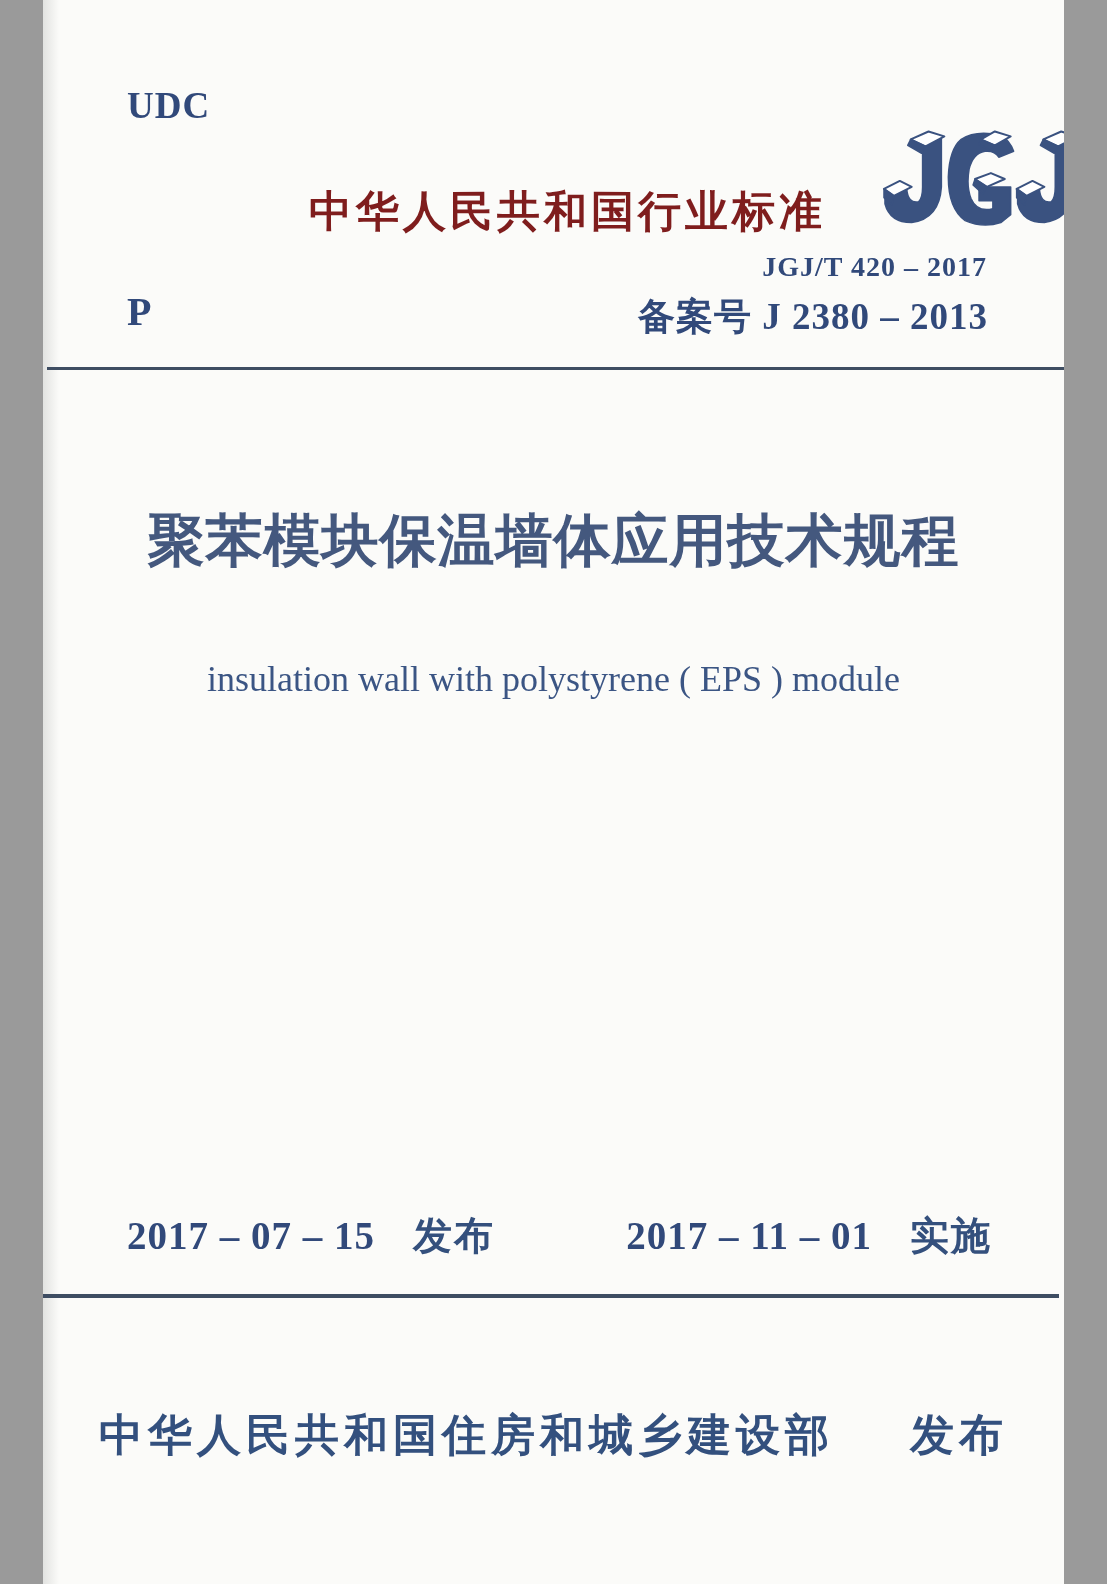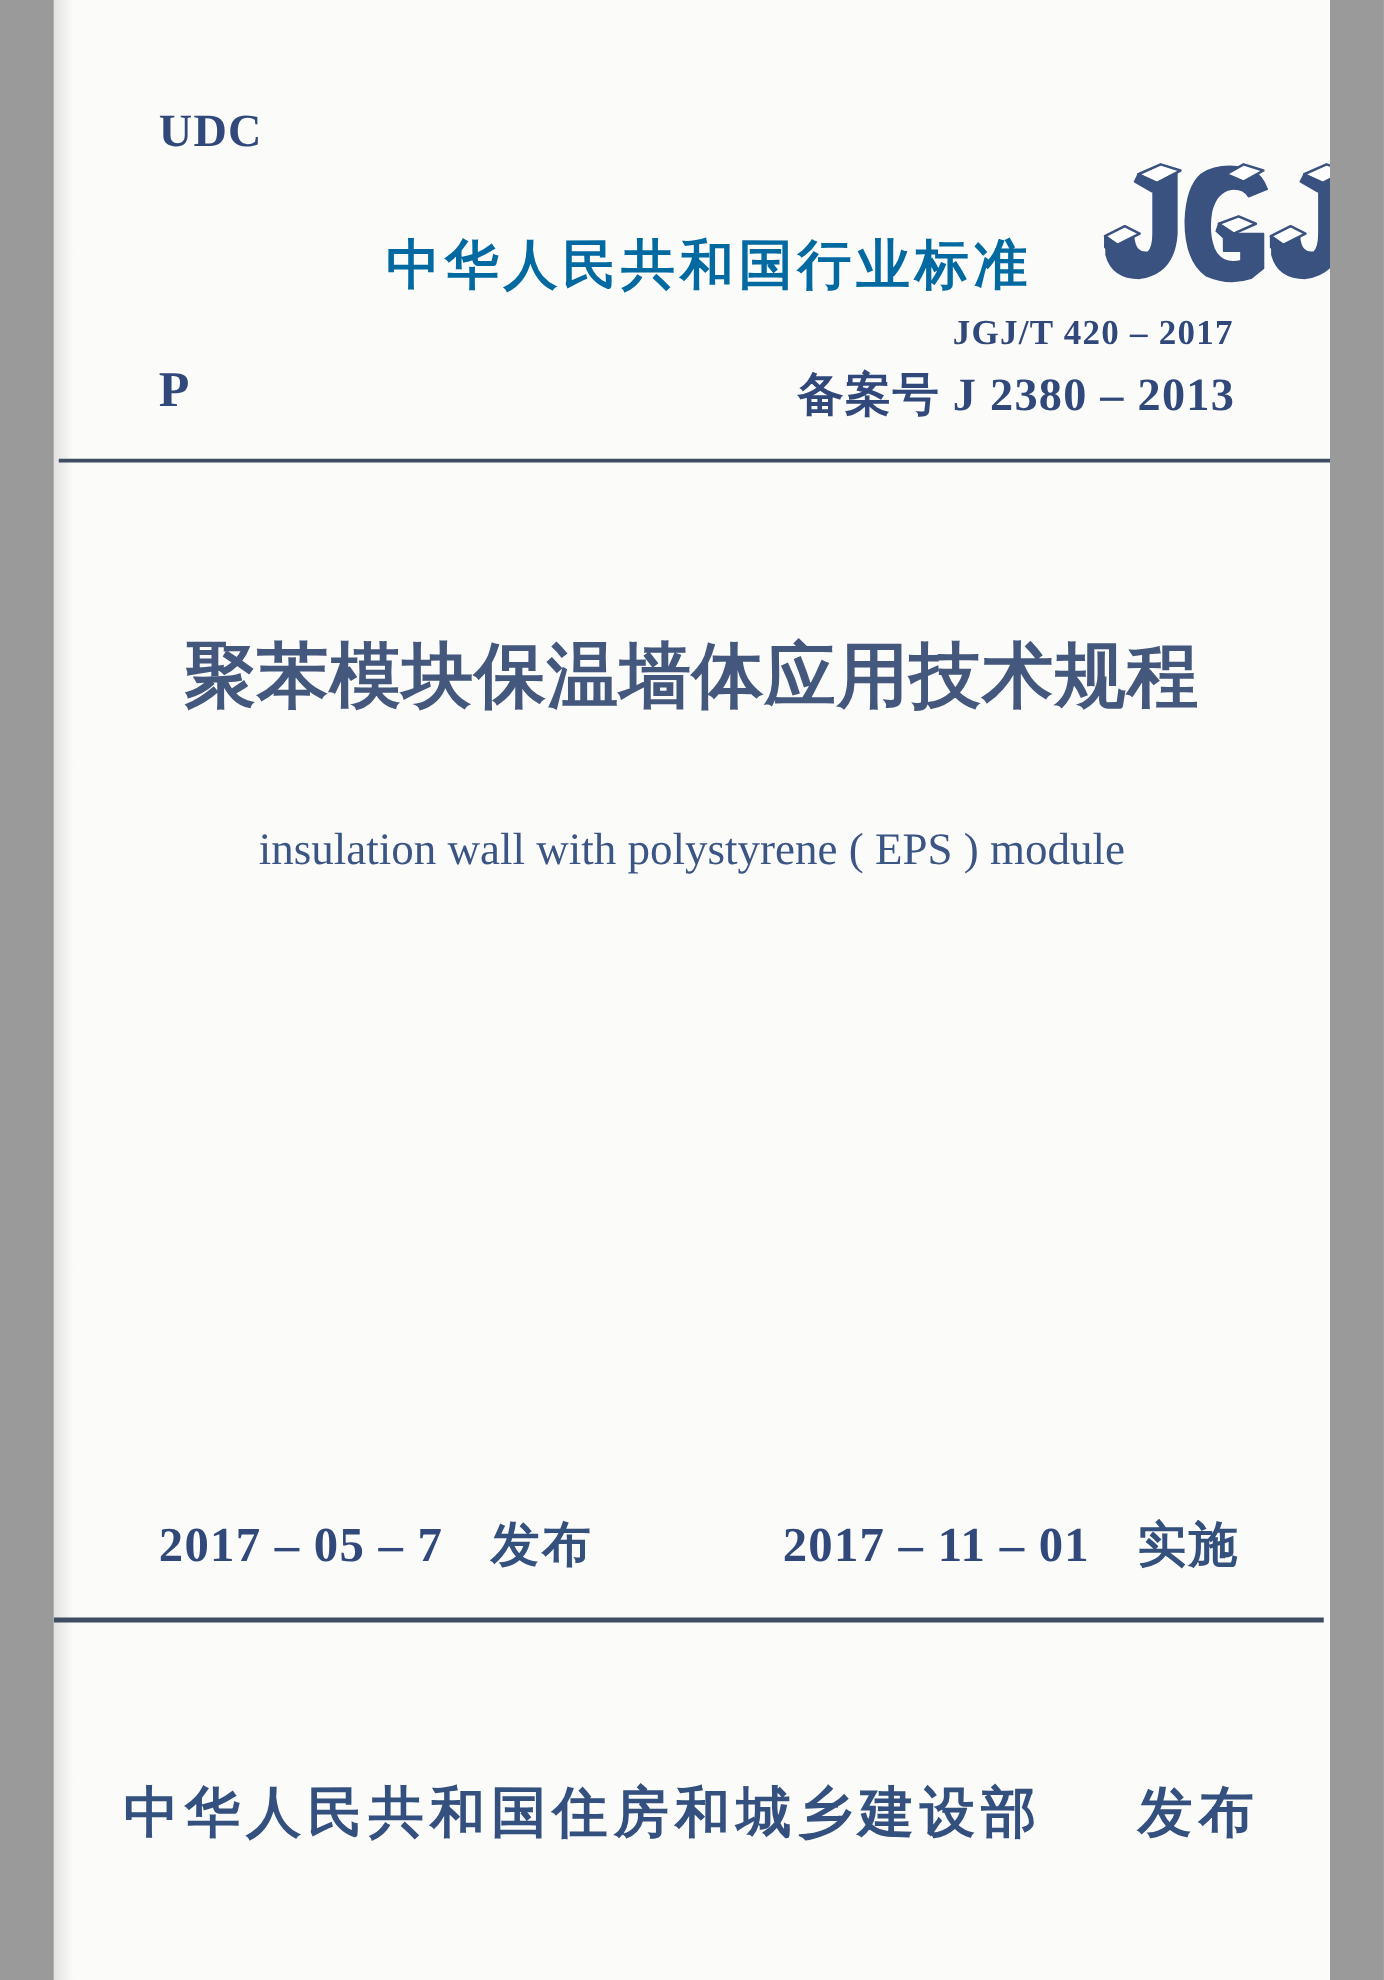--- a/index.html
+++ b/index.html
@@ -20,21 +20,21 @@
   }
   .serif-b { font-family:"Liberation Serif", serif; font-weight:700; }
   .cjk-b   { font-family:"Liberation Sans", sans-serif; font-weight:700; }
 
   .udc {
     position:absolute; left:84px; top:84px;
     font-size:37px; font-weight:700; letter-spacing:1px; color:#31497a;
   }
   .std-type {
     position:absolute; left:266px; top:183px;
-    font-size:43px; letter-spacing:4px; color:#0369a1; white-space:nowrap;
+    font-size:43px; letter-spacing:4px; color:#7f1d1d; white-space:nowrap;
   }
   .logo { position:absolute; left:838px; top:130px; width:198px; height:98px; }
   .logo svg { display:block; width:100%; height:100%; }
   .code1 {
     position:absolute; right:77px; top:252px;
     font-size:28px; letter-spacing:1px; line-height:1.1; white-space:nowrap;
     color:#31497a;
   }
   .code2 {
     position:absolute; right:76px; top:297px;
@@ -68,21 +68,21 @@
     font-size:39px; color:#31497a;
   }
   .dgroup { display:flex; gap:38px; align-items:baseline; white-space:nowrap; }
   .dgroup .date { font-weight:700; letter-spacing:1px; }
   .dgroup .lbl  { font-size:39px; letter-spacing:2px; color:#34507d; }
 
   .publisher {
     position:absolute; left:0; right:0; top:1406px;
     display:flex; justify-content:center; align-items:center; gap:76px;
     font-family:"Liberation Sans", sans-serif; font-weight:700;
-    font-size:44px; letter-spacing:5px; color:#33507e; white-space:nowrap;margin-top:15px;
+    font-size:44px; letter-spacing:5px; color:#33507e; white-space:nowrap;
   }
   .sr { position:absolute; width:1px; height:1px; overflow:hidden; clip:rect(0 0 0 0); white-space:nowrap; }
 </style>
 </head>
 <body>
 
 <div class="page">
 
   <div class="udc serif-b">UDC</div>
 
@@ -122,21 +122,21 @@
   <div class="code2">备案号 J 2380 – 2013</div>
   <div class="pclass serif-b">P</div>
 
   <div class="rule rule1"></div>
 
   <h1 class="title-cn">聚苯模块保温墙体应用技术规程</h1>
   <div class="title-en en2">insulation wall with polystyrene ( EPS ) module</div>
 
   <div class="dates">
     <div class="dgroup">
-      <span class="date serif-b">2017 – 05 – 7</span>
+      <span class="date serif-b">2017 – 07 – 15</span>
       <span class="lbl cjk-b">发布</span>
     </div>
     <div class="dgroup">
       <span class="date serif-b">2017 – 11 – 01</span>
       <span class="lbl cjk-b">实施</span>
     </div>
   </div>
 
   <div class="rule rule2"></div>
 

